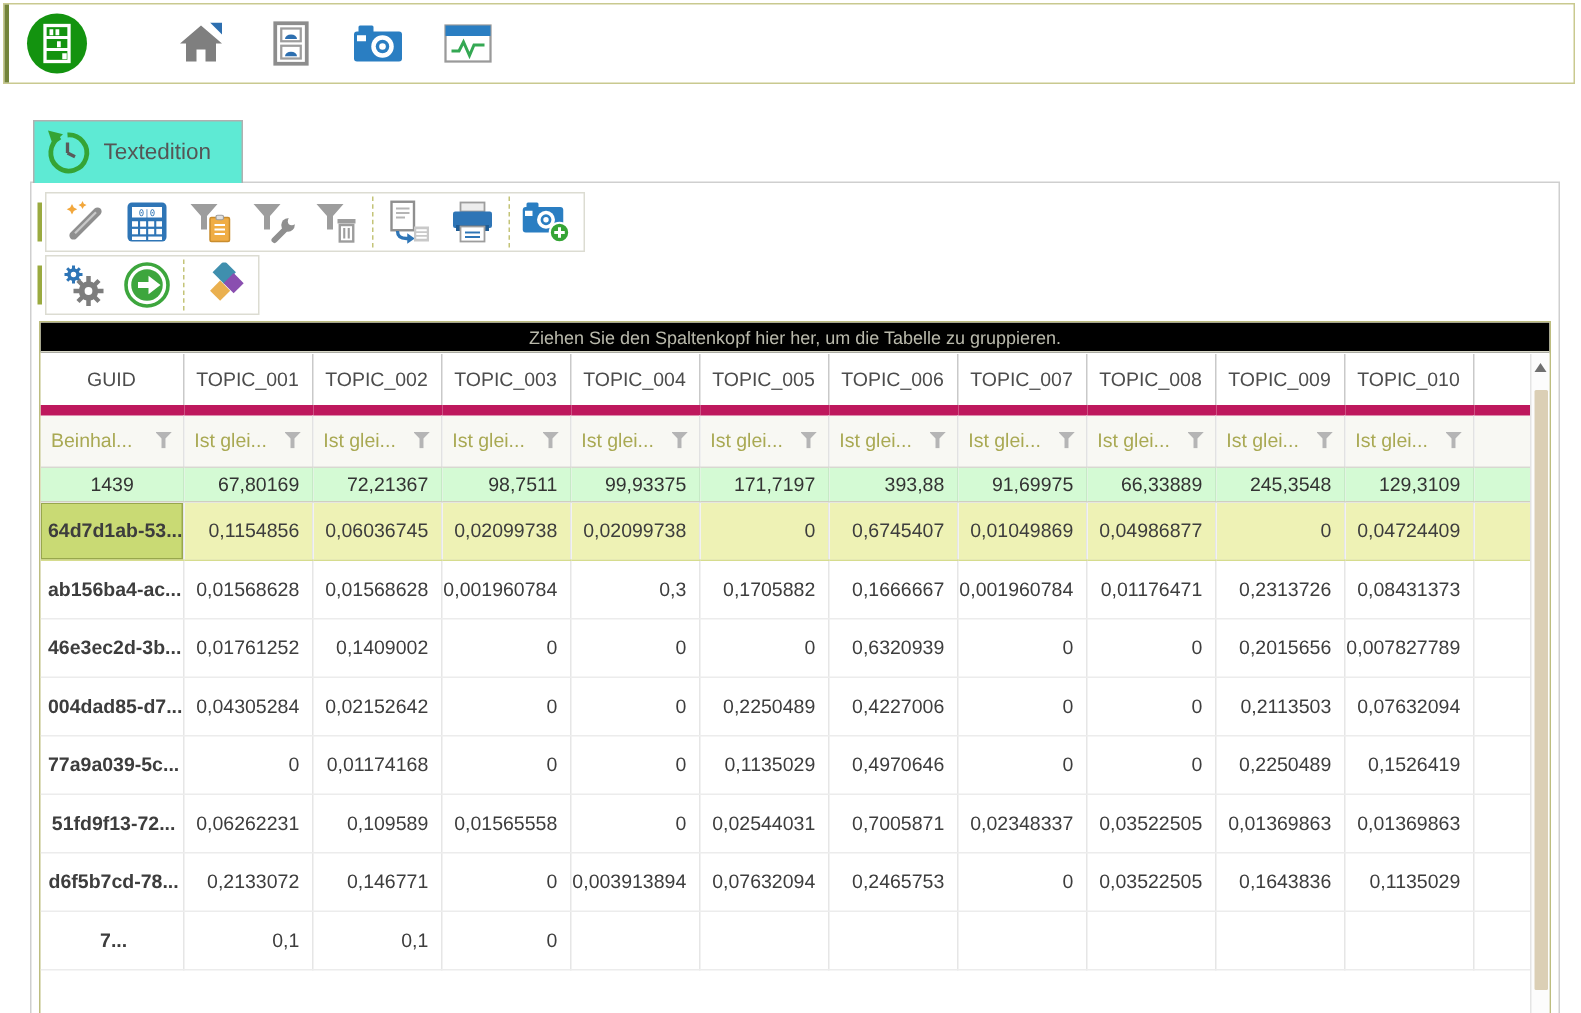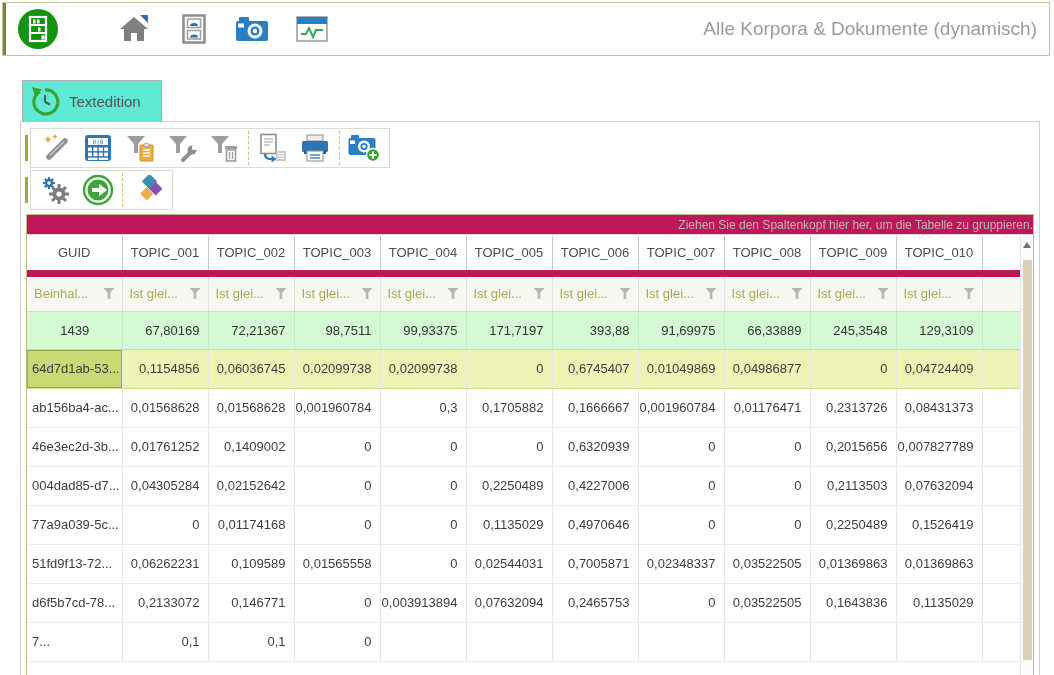--- a/index.html
+++ b/index.html
@@ -45,45 +45,45 @@
   .toolbar{position:absolute;left:9px;height:40px;border:1px solid #dcdcd2;background:#fff;
     display:inline-flex;align-items:center;padding:0 4px;}
   #tb1{top:6px;}
   #tb2{top:48px;}
   .tool-btn{width:42px;height:34px;display:flex;align-items:center;justify-content:center;cursor:pointer;}
   .tool-sep{width:0;height:34px;border-left:1px dashed #c4c478;margin:0 3px;}
 
   
   #grid{position:absolute;left:5px;top:92px;width:1008px;height:486px;background:#fff;
     border:1px solid var(--grid-border);overflow:hidden;}
-  #group-panel{height:20px;line-height:20px;text-align:right;font-size:12px;color:#b9b9ab;
-    background:#be185d;border-bottom:1px solid #d8d8c8;}
+  #group-panel{height:20px;line-height:20px;text-align:center;font-size:12px;color:#b9b9ab;
+    background:#000000;border-bottom:1px solid #d8d8c8;}
   #grid-body{position:absolute;left:0;top:21px;right:13px;}
   #grid-table{width:100%;border-collapse:collapse;table-layout:fixed;}
   #grid-table td{overflow:hidden;white-space:nowrap;}
 
   tr.hdr td{height:37px;background:#fff;text-align:center;color:#4c4c4c;font-size:13px;
     border-right:1px solid #c9c9c9;border-bottom:7px solid #be185d;cursor:pointer;}
   tr.hdr td.filler{border-right:none;cursor:default;}
 
   tr.flt td{height:38px;background:#f8f8f3;border-right:1px solid #e2e2e2;border-bottom:1px solid #d8d8d0;}
   tr.flt td.filler{border-right:none;}
   .flt-inner{display:flex;align-items:center;justify-content:space-between;padding:0 6px;
     color:var(--filter-text);font-size:13px;}
   .funnel{flex:0 0 auto;width:11px;height:11px;background:#b5b5b5;margin-left:4px;cursor:pointer;
     clip-path:polygon(0 0,100% 0,62% 40%,62% 100%,38% 100%,38% 40%);}
 
-  tr.sum td{height:38px;background:var(--summary-row-bg);font-size:13px;color:#333;text-align:right;
+  tr.sum td{height:23px;background:var(--summary-row-bg);font-size:13px;color:#333;text-align:right;
     padding-right:8px;border-right:1px solid #c6e9c6;border-bottom:1px solid #cfcfc0;}
   tr.sum td.cnt{text-align:center;padding-right:0;}
   tr.sum td.filler{border-right:none;}
 
   tr.row td{height:39px;background:#fff;font-size:13px;color:#3d3d3d;text-align:right;
     padding-right:8px;border-right:1px solid #e6e6e6;border-bottom:1px solid #ececec;cursor:pointer;}
-  tr.row td.guid{text-align:left;padding-left:5px;padding-right:2px;}
+  tr.row td.guid{text-align:center;padding-left:5px;padding-right:2px;font-weight:bold;}
   tr.row td.filler{border-right:none;cursor:default;}
   tr.row.selected td{background:var(--selected-row-bg);border-bottom-color:#d6dc8e;}
   tr.row.selected td.guid{background:var(--selected-guid-bg);
     box-shadow:inset 0 0 0 1px var(--selected-guid-border);}
 
   
   #vscroll{position:absolute;top:21px;right:0;width:13px;height:465px;background:#fcfcfc;
     border-left:1px solid #e4e4e4;}
   #scroll-up{position:absolute;top:0;left:0;width:12px;height:17px;display:flex;align-items:center;
     justify-content:center;cursor:pointer;}
@@ -140,21 +140,20 @@
   </div>
 
   <div class="tb-icon" id="analytics-btn">
     <svg width="32" height="26" viewBox="0 0 32 26">
       <rect x="1" y="1" width="30" height="24" fill="#fff" stroke="#9a9a9a" stroke-width="1.5"></rect>
       <rect x="1" y="1" width="30" height="7" fill="#2a7ec2"></rect>
       <polyline points="5,18 10,18 13,12 17,21 20,14 27,14" fill="none" stroke="#34a853" stroke-width="2"></polyline>
     </svg>
   </div>
 
-  <div id="win-title">Alle Korpora &amp; Dokumente (dynamisch)</div>
 </div>
 
 <div id="tab">
   <svg width="32" height="32" viewBox="0 0 32 32">
     <path d="M 11,5.5 A 12,12 0 1 0 16,4" fill="none" stroke="#35a435" stroke-width="3.2"></path>
     <polygon points="3,1 13,3.5 6,10" fill="#35a435"></polygon>
     <line x1="16" y1="16" x2="16" y2="9" stroke="#5a5a5a" stroke-width="2.2"></line>
     <line x1="16" y1="16" x2="21" y2="18.5" stroke="#5a5a5a" stroke-width="2.2"></line>
   </svg>
   <span class="tab-label">Textedition</span>

